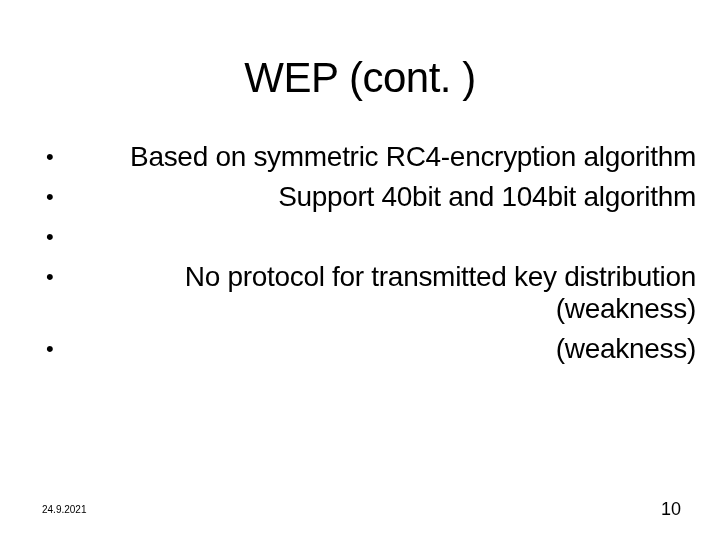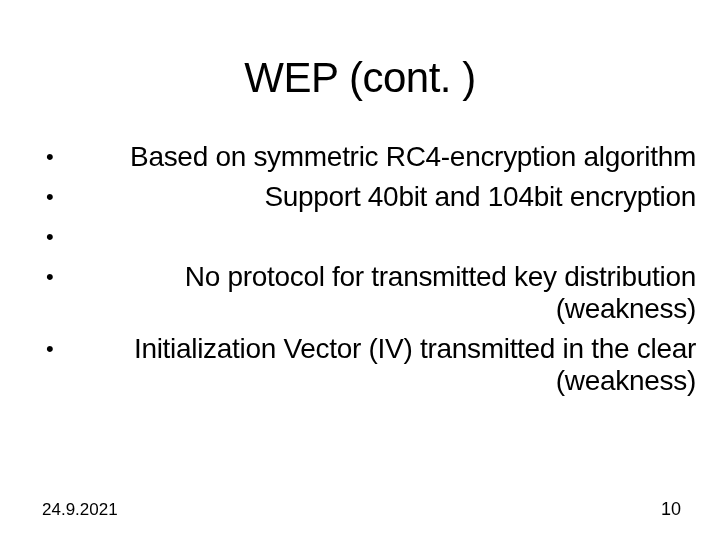--- a/index.html
+++ b/index.html
@@ -61,21 +61,21 @@
     text-align: right;
   }
   .bullet-line {
     display: block;
     white-space: pre; 
   }
   .footer-date {
     position: absolute;
     left: 42px;
     top: 494px;
-    font-size: 17px;
+    font-size: 10px;
     line-height: 15px;
     color: #000000;
     text-align: right;
   }
   .page-number {
     position: absolute;
     right: 39px;
     top: 494px;
     font-size: 18px;
     line-height: 15px;
@@ -95,42 +95,41 @@
     <li class="bullet-item">
       <span class="bullet-glyph">•</span>
       <span class="bullet-text">
         <span class="bullet-line">Based on symmetric RC4-encryption algorithm</span>
       </span>
     </li>
 
     <li class="bullet-item">
       <span class="bullet-glyph">•</span>
       <span class="bullet-text">
-        <span class="bullet-line">Support 40bit and 104bit encryption</span>
+        <span class="bullet-line">Support 40bit and 104bit algorithm</span>
       </span>
     </li>
 
     <li class="bullet-item">
       <span class="bullet-glyph">•</span>
       <span class="bullet-text">
       </span>
     </li>
 
     <li class="bullet-item">
       <span class="bullet-glyph">•</span>
       <span class="bullet-text">
         <span class="bullet-line">No protocol for transmitted key distribution</span>
         <span class="bullet-line">(weakness)</span>
       </span>
     </li>
 
     <li class="bullet-item">
       <span class="bullet-glyph">•</span>
       <span class="bullet-text">
-        <span class="bullet-line">Initialization Vector (IV) transmitted in the clear</span>
         <span class="bullet-line">(weakness)</span>
       </span>
     </li>
 
   </ul>
 
   <div class="footer-date">24.9.2021</div>
 
   <div class="page-number">10</div>
 

